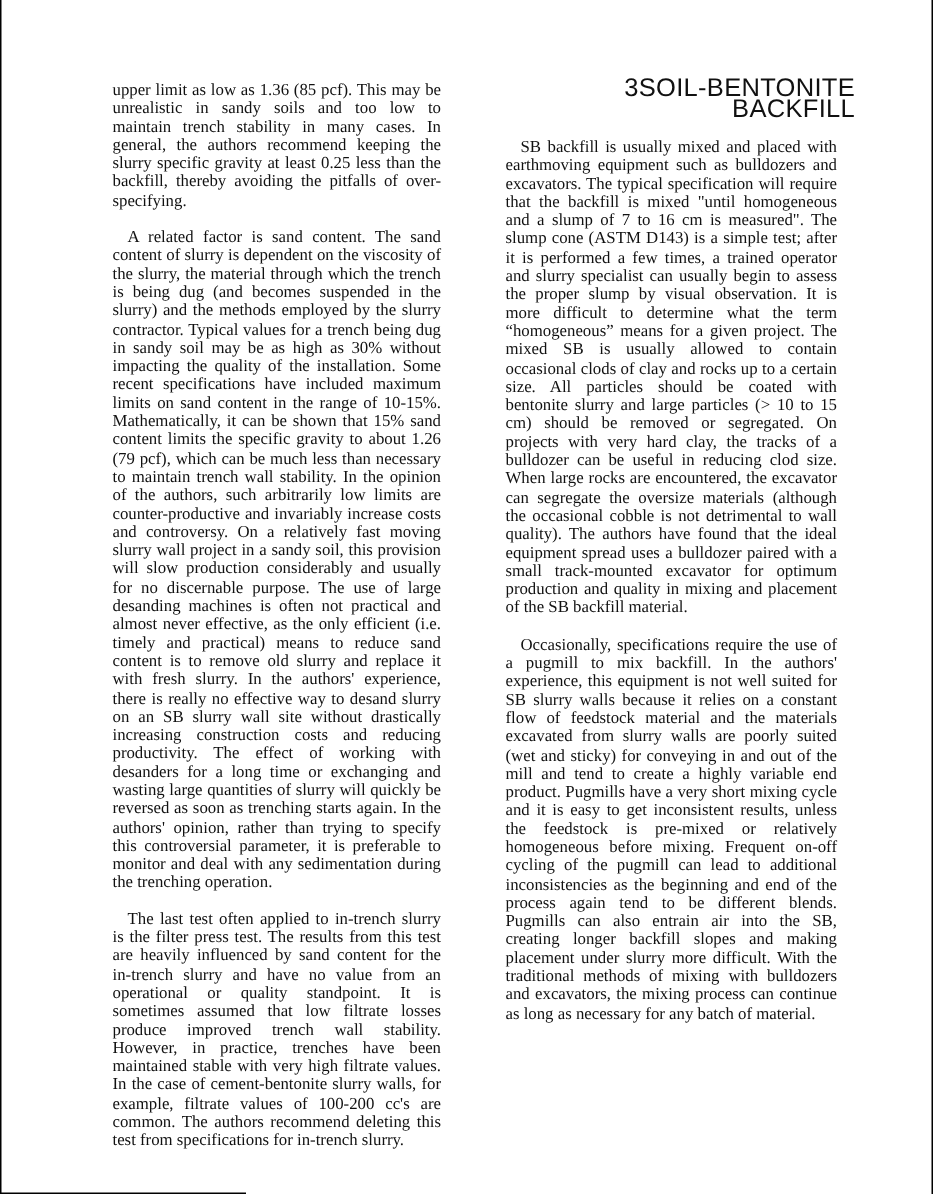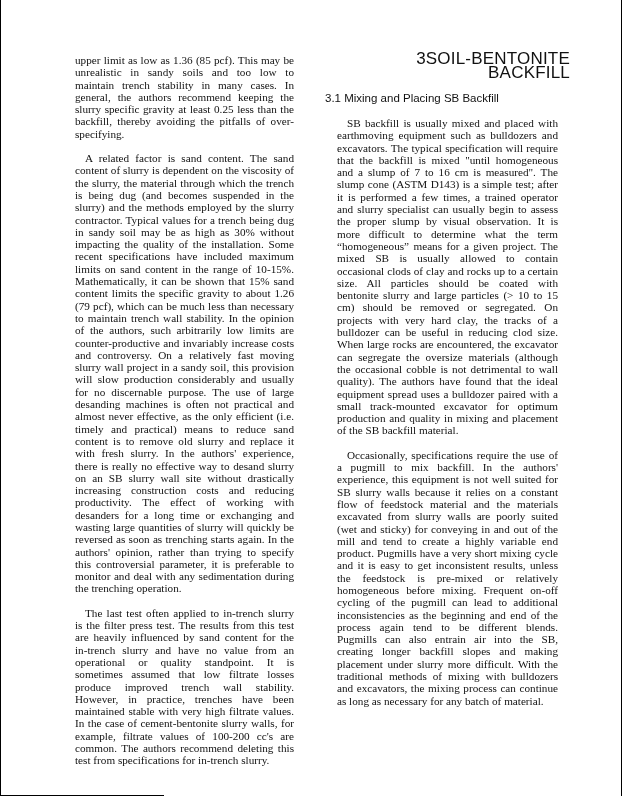--- a/index.html
+++ b/index.html
@@ -42,16 +42,15 @@
 <div class="column col-left">
   <p>upper limit as low as 1.36 (85 pcf). This may be unrealistic in sandy soils and too low to maintain trench stability in many cases. In general, the authors recommend keeping the slurry specific gravity at least 0.25 less than the backfill, thereby avoiding the pitfalls of over-specifying.</p>
   <p class="indent">A related factor is sand content. The sand content of slurry is dependent on the viscosity of the slurry, the material through which the trench is being dug (and becomes suspended in the slurry) and the methods employed by the slurry contractor. Typical values for a trench being dug in sandy soil may be as high as 30% without impacting the quality of the installation. Some recent specifications have included maximum limits on sand content in the range of 10-15%. Mathematically, it can be shown that 15% sand content limits the specific gravity to about 1.26 (79 pcf), which can be much less than necessary to maintain trench wall stability. In the opinion of the authors, such arbitrarily low limits are counter-productive and invariably increase costs and controversy. On a relatively fast moving slurry wall project in a sandy soil, this provision will slow production considerably and usually for no discernable purpose. The use of large desanding machines is often not practical and almost never effective, as the only efficient (i.e. timely and practical) means to reduce sand content is to remove old slurry and replace it with fresh slurry. In the authors' experience, there is really no effective way to desand slurry on an SB slurry wall site without drastically increasing construction costs and reducing productivity. The effect of working with desanders for a long time or exchanging and wasting large quantities of slurry will quickly be reversed as soon as trenching starts again. In the authors' opinion, rather than trying to specify this controversial parameter, it is preferable to monitor and deal with any sedimentation during the trenching operation.</p>
   <p class="indent">The last test often applied to in-trench slurry is the filter press test. The results from this test are heavily influenced by sand content for the in-trench slurry and have no value from an operational or quality standpoint. It is sometimes assumed that low filtrate losses produce improved trench wall stability. However, in practice, trenches have been maintained stable with very high filtrate values. In the case of cement-bentonite slurry walls, for example, filtrate values of 100-200 cc's are common. The authors recommend deleting this test from specifications for in-trench slurry.</p>
 </div>
 
 <div class="column col-right">
   <div class="heading-1">
     <span class="num">3</span><span>SOIL-BENTONITE BACKFILL</span>
   </div>
-  <div class="heading-2">3.1 Mixing and Placing SB Backfill</div>
   <p class="indent">SB backfill is usually mixed and placed with earthmoving equipment such as bulldozers and excavators. The typical specification will require that the backfill is mixed "until homogeneous and a slump of 7 to 16 cm is measured". The slump cone (ASTM D143) is a simple test; after it is performed a few times, a trained operator and slurry specialist can usually begin to assess the proper slump by visual observation. It is more difficult to determine what the term “homogeneous” means for a given project. The mixed SB is usually allowed to contain occasional clods of clay and rocks up to a certain size. All particles should be coated with bentonite slurry and large particles (&gt; 10 to 15 cm) should be removed or segregated. On projects with very hard clay, the tracks of a bulldozer can be useful in reducing clod size. When large rocks are encountered, the excavator can segregate the oversize materials (although the occasional cobble is not detrimental to wall quality). The authors have found that the ideal equipment spread uses a bulldozer paired with a small track-mounted excavator for optimum production and quality in mixing and placement of the SB backfill material.</p>
   <p class="indent">Occasionally, specifications require the use of a pugmill to mix backfill. In the authors' experience, this equipment is not well suited for SB slurry walls because it relies on a constant flow of feedstock material and the materials excavated from slurry walls are poorly suited (wet and sticky) for conveying in and out of the mill and tend to create a highly variable end product. Pugmills have a very short mixing cycle and it is easy to get inconsistent results, unless the feedstock is pre-mixed or relatively homogeneous before mixing. Frequent on-off cycling of the pugmill can lead to additional inconsistencies as the beginning and end of the process again tend to be different blends. Pugmills can also entrain air into the SB, creating longer backfill slopes and making placement under slurry more difficult. With the traditional methods of mixing with bulldozers and excavators, the mixing process can continue as long as necessary for any batch of material.</p>
 </div>
 
 </body></html>

